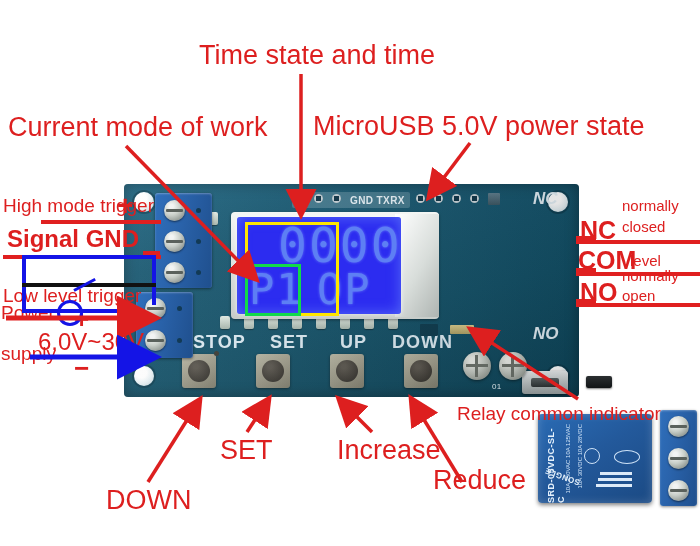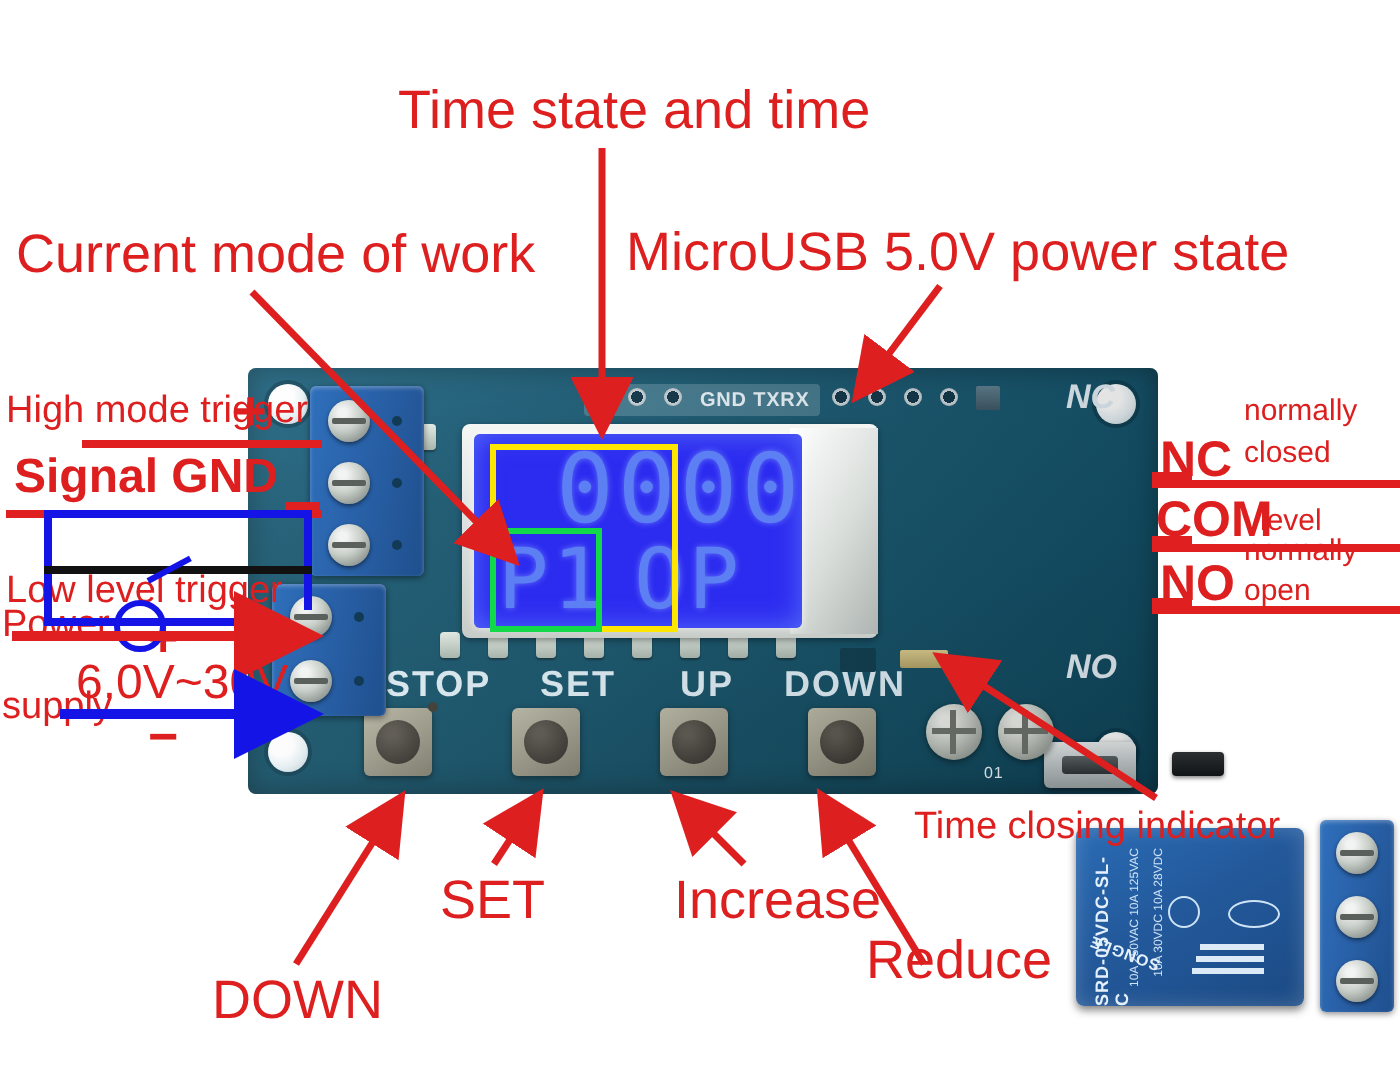--- a/index.html
+++ b/index.html
@@ -243,21 +243,21 @@
   <div class="ann ann-xs" style="left:622px;top:198px;">normally</div>
   <div class="ann ann-xs" style="left:622px;top:219px;">closed</div>
 
   <div class="ann ann-mid ann-b" style="left:578px;top:248px;font-size:25px;">COM</div>
   <div class="ann ann-xs" style="left:630px;top:253px;">level</div>
 
   <div class="ann ann-mid ann-b" style="left:580px;top:280px;font-size:25px;">NO</div>
   <div class="ann ann-xs" style="left:622px;top:268px;">normally</div>
   <div class="ann ann-xs" style="left:622px;top:288px;">open</div>
 
-  <div class="ann ann-sm" style="left:457px;top:404px;">Time closing indicator</div>
+  <div class="ann ann-sm" style="left:457px;top:404px;">Relay common indicator</div>
   <div class="ann ann-title" style="left:106px;top:487px;">DOWN</div>
   <div class="ann ann-title" style="left:220px;top:437px;">SET</div>
   <div class="ann ann-title" style="left:337px;top:437px;">Increase</div>
   <div class="ann ann-title" style="left:433px;top:467px;">Reduce</div>
 
   <div class="redbar" style="left:41px;top:220px;width:120px;"></div>
   <div class="redbar" style="left:3px;top:255px;width:158px;"></div>
   <div class="redbar" style="left:576px;top:240px;width:124px;"></div>
   <div class="redbar" style="left:576px;top:272px;width:124px;"></div>
   <div class="redbar" style="left:576px;top:303px;width:124px;"></div>

